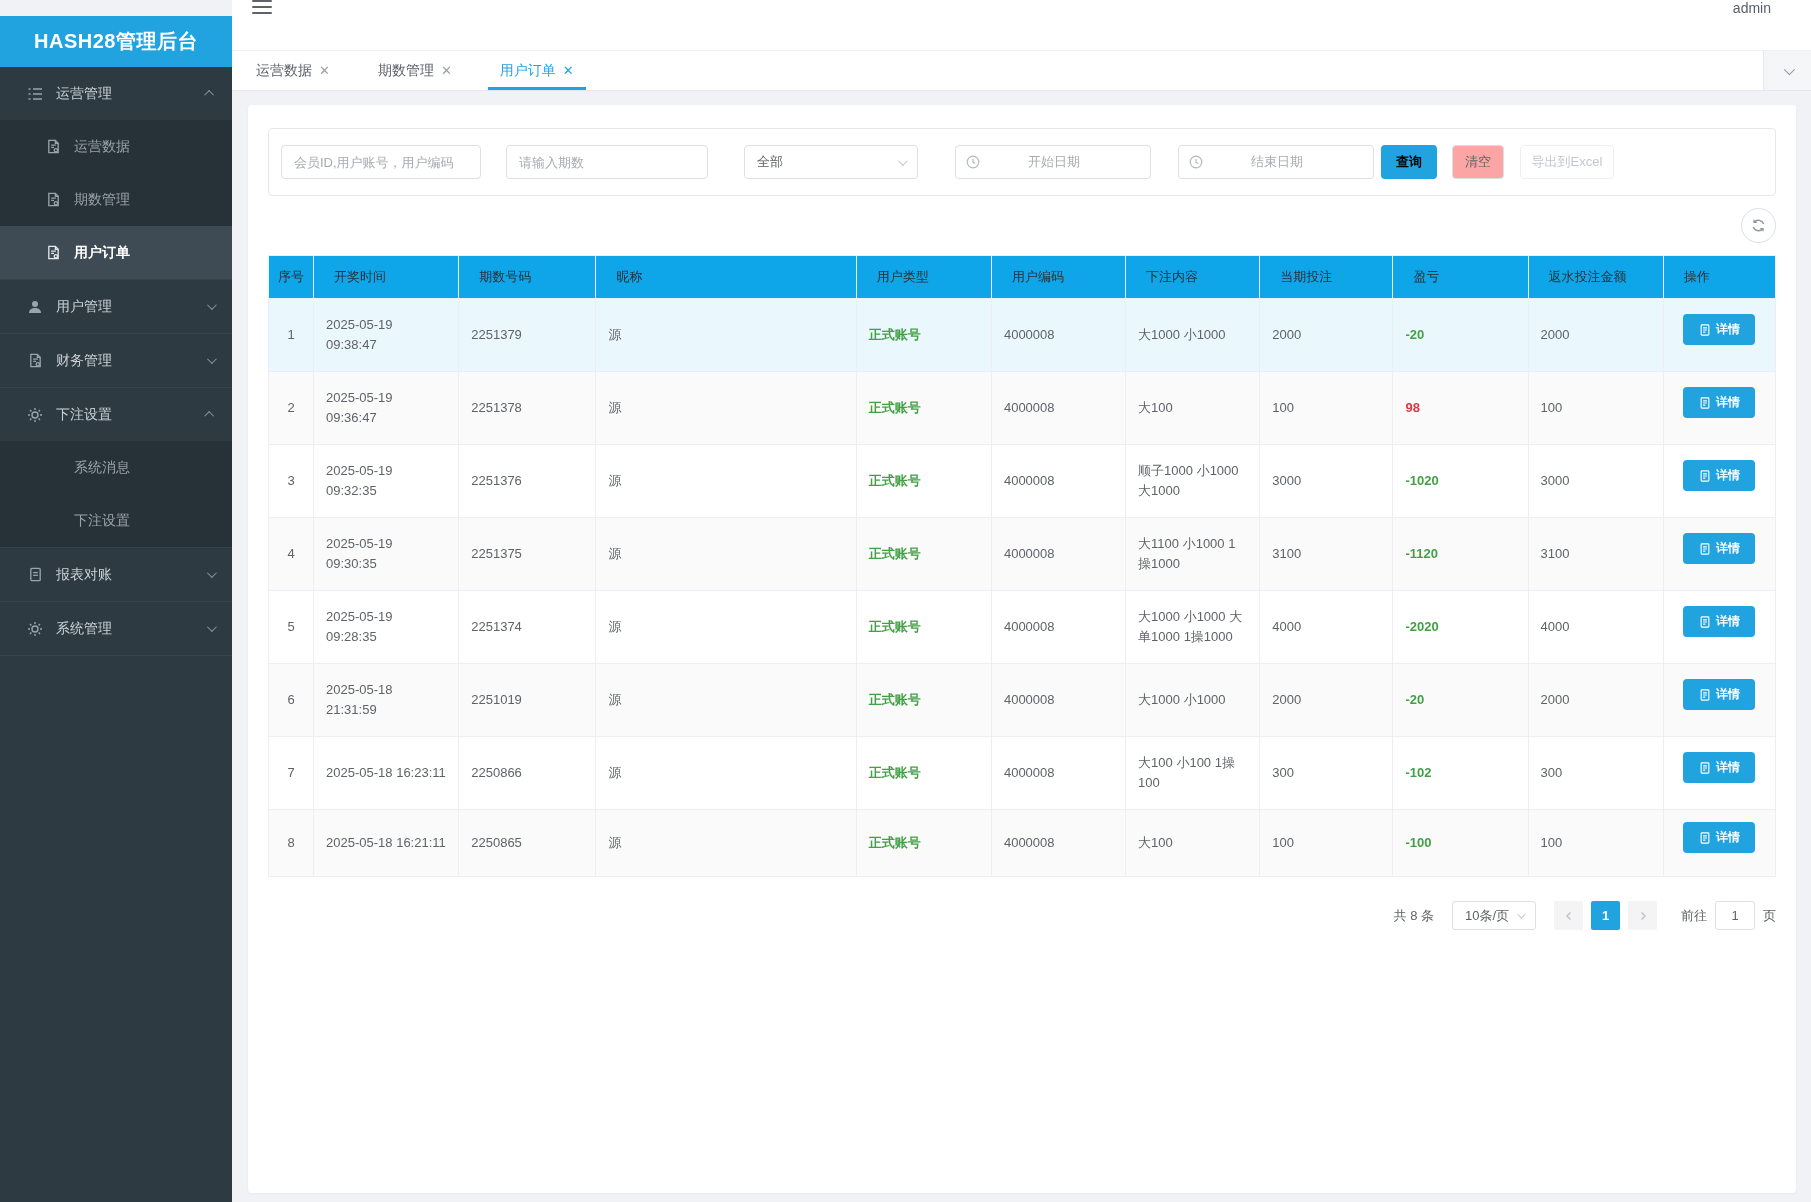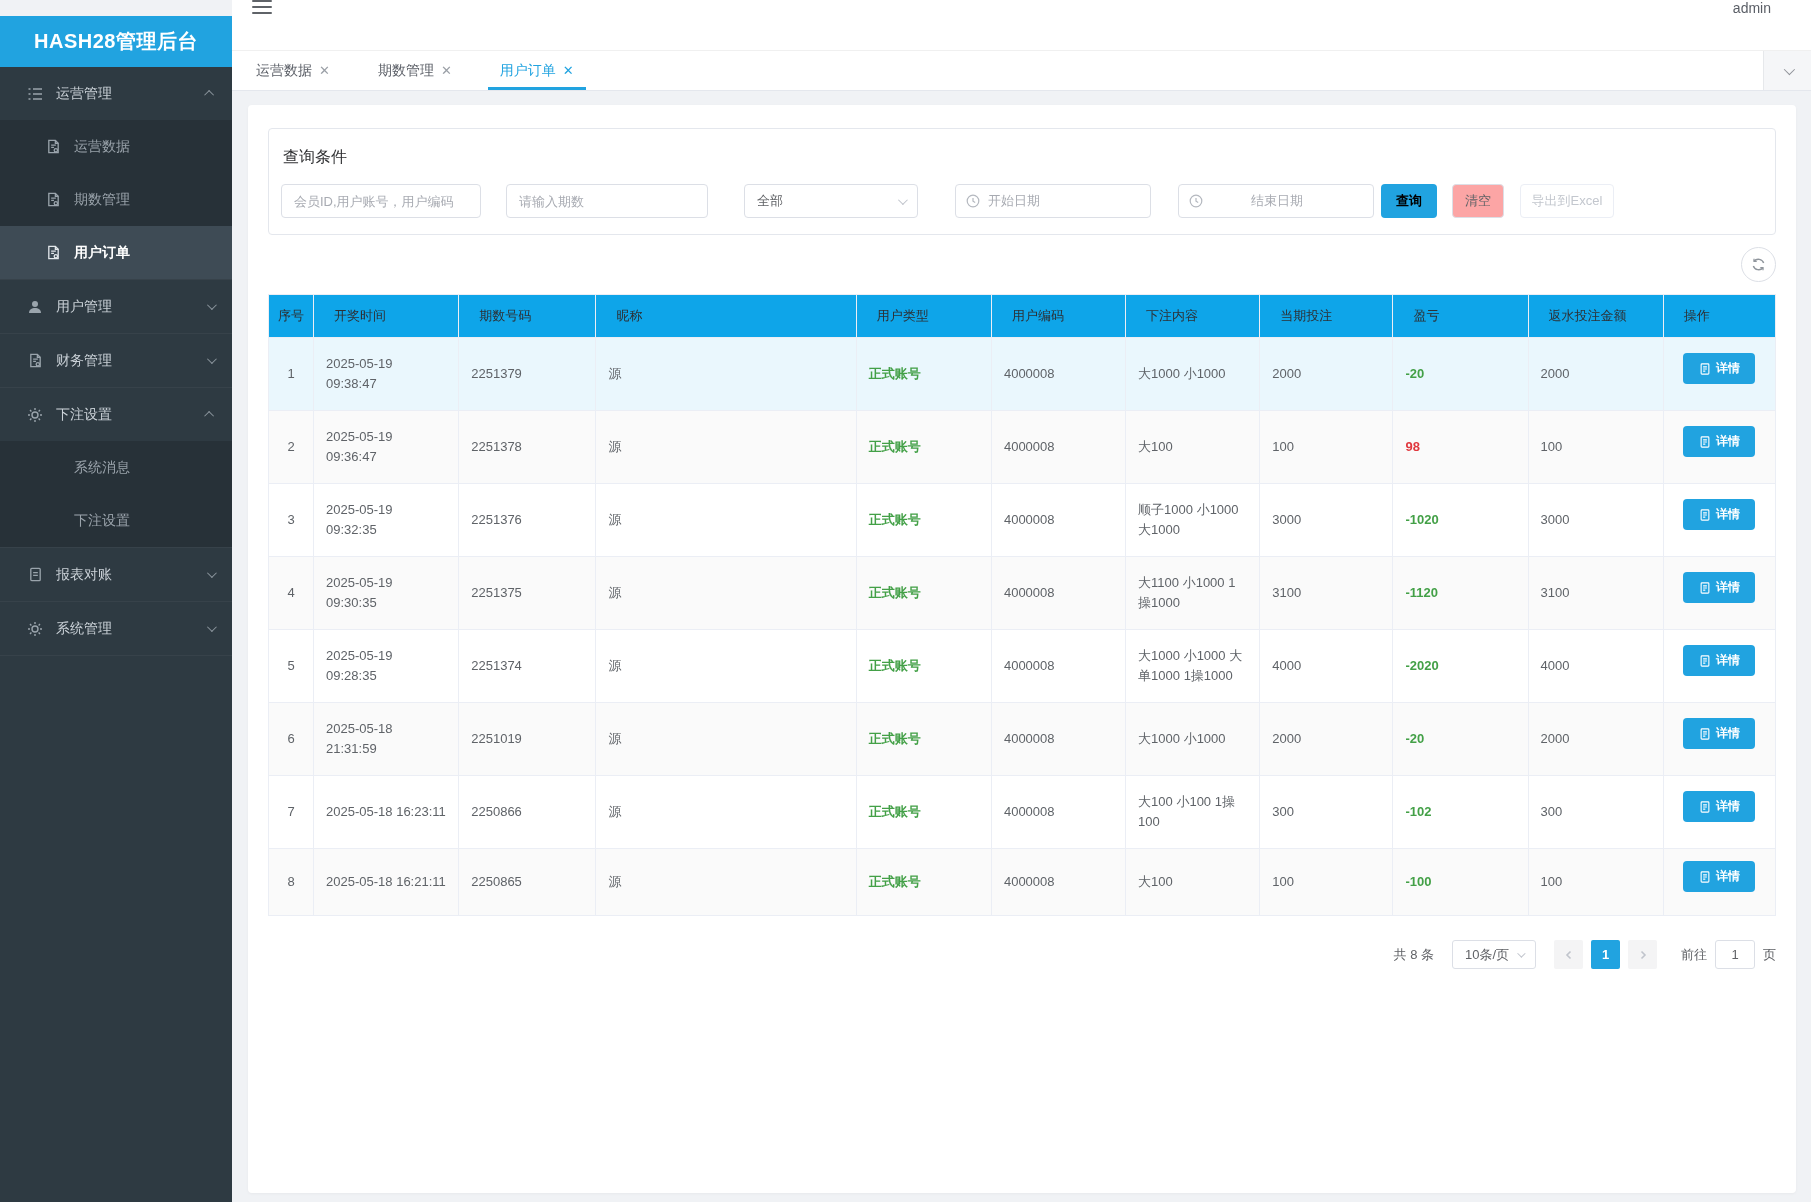--- a/index.html
+++ b/index.html
@@ -64,21 +64,21 @@
   .ctrl-member { width:200px; margin-right:25px; }
   .ctrl-period { width:202px; margin-right:36px; }
   .ctrl-select { width:174px; margin-right:37px; display:flex; align-items:center;
     padding:0 12px; cursor:pointer; }
   .ctrl-select .sel-caret { margin-left:auto; width:7px; height:7px;
     border-right:1.5px solid #C0C4CC; border-bottom:1.5px solid #C0C4CC;
     transform:rotate(45deg) translateY(-2px); }
   .ctrl-date { width:196px; display:flex; align-items:center; padding:0 10px; cursor:text; }
   .ctrl-date .clk { margin-right:8px; color:#B4B8BF; display:flex; }
   .ctrl-date .date-ph { color:#A8ABB2; }
-  .gap1 { margin-right:27px; } .gap2 { margin-right:7px;gap:40px; }
+  .gap1 { margin-right:27px;gap:40px; } .gap2 { margin-right:7px;gap:40px; }
   .btn { height:34px; border-radius:4px; font-size:13px; cursor:pointer;
     display:inline-flex; align-items:center; justify-content:center; border:1px solid transparent; }
   .btn-primary { background:var(--brand,#21A3E0); color:#000000; width:56px; font-weight:bold; margin-right:15px; }
   .btn-plain { background:#fca5a5; border-color:#DCDFE6; color:#606266; width:52px; margin-right:16px; }
   .btn-disabled { background:#fff; border-color:#EBEEF5; color:#C3C7CE; width:94px; cursor:not-allowed; }
 
   
   .toolbar-row { display:flex; justify-content:flex-end; padding:12px 0 12px; }
   .refresh-btn { width:35px; height:35px; border-radius:50%; border:1px solid #DCDFE6;
     background:#fff; display:flex; align-items:center; justify-content:center;
@@ -276,21 +276,20 @@
     </div>
     <div class="tab-more">
       <span class="caret2"></span>
     </div>
   </nav>
 
   <div class="content">
     <div class="card">
 
       <section class="query-box">
-        <div class="query-title">查询条件</div>
         <div class="query-row">
           <input class="ctrl ctrl-member" placeholder="会员ID,用户账号，用户编码" style="">
           <input class="ctrl ctrl-period" placeholder="请输入期数" style="">
           <div class="ctrl ctrl-select">
             <span>全部</span>
             <span class="sel-caret"></span>
           </div>
           <div class="ctrl ctrl-date gap1">
             <span class="clk">
               <svg width="14" height="14" viewBox="0 0 14 14" fill="none" stroke="currentColor" stroke-width="1.2">

